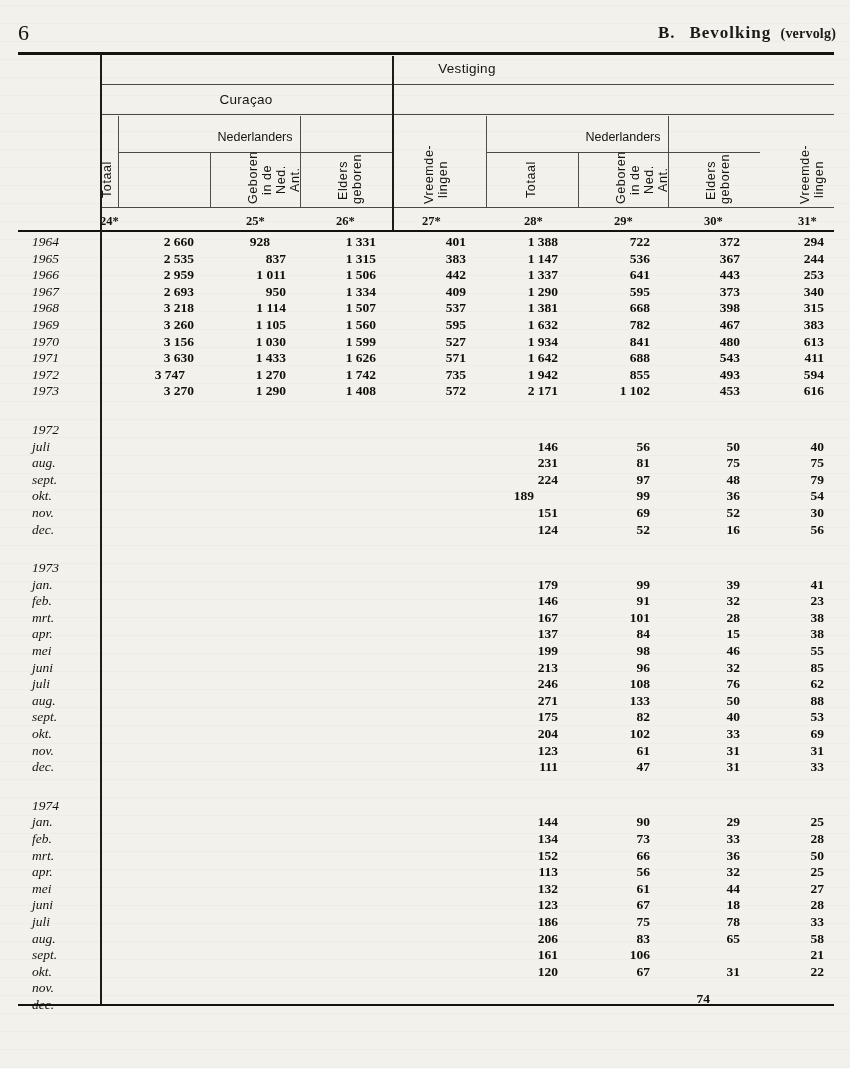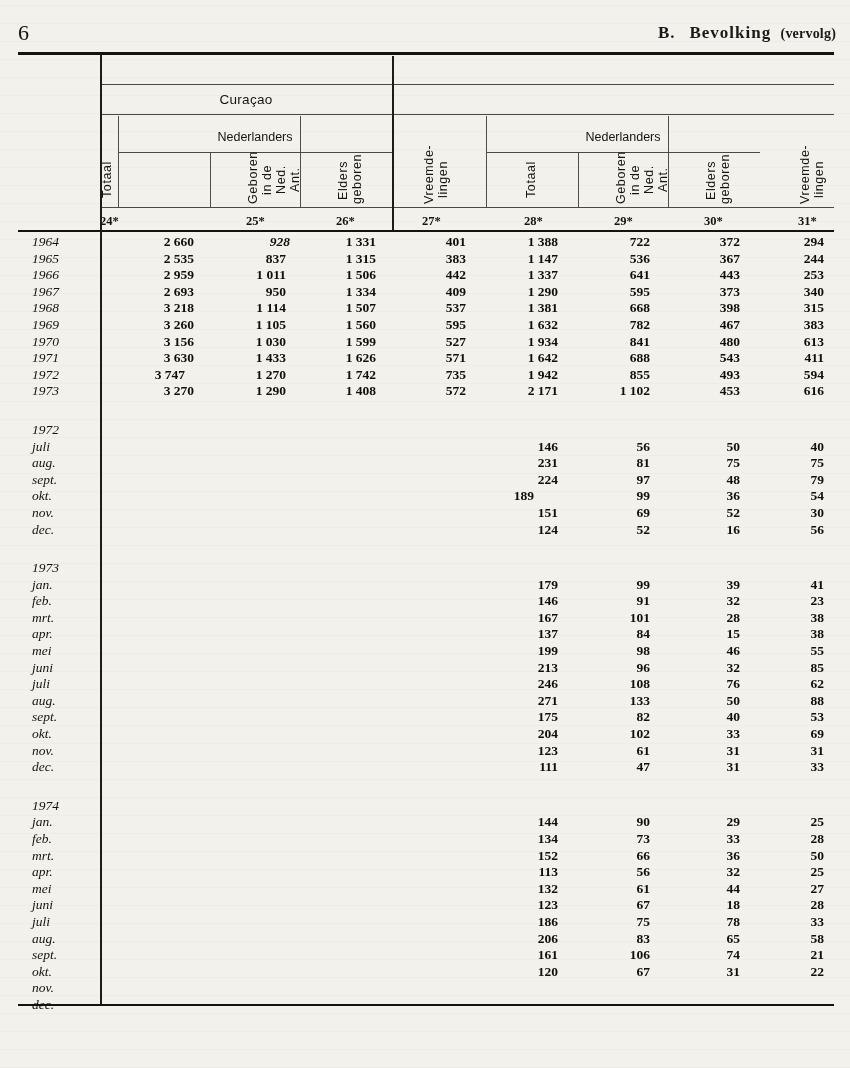--- a/index.html
+++ b/index.html
@@ -137,20 +137,21 @@
 
     <div class="vrule hv" style="left:82px;top:2px;height:950px;"></div>
     <div class="vrule hv" style="left:374px;top:4px;height:174px;"></div>
     <div class="vrule" style="left:100px;top:64px;height:91px;"></div>
     <div class="vrule" style="left:192px;top:101px;height:54px;"></div>
     <div class="vrule" style="left:282px;top:64px;height:91px;"></div>
     <div class="vrule" style="left:468px;top:64px;height:91px;"></div>
     <div class="vrule" style="left:560px;top:101px;height:54px;"></div>
     <div class="vrule" style="left:650px;top:64px;height:91px;"></div>
 
+    <div class="hcell hspan" style="left:82px;top:9px;width:734px;">Vestiging</div>
     <div class="hcell hspan" style="left:82px;top:40px;width:292px;">Curaçao</div>
     <div class="hcell" style="left:100px;top:78px;width:274px;">Nederlanders</div>
     <div class="hcell" style="left:468px;top:78px;width:274px;">Nederlanders</div>
 
     <div class="vtext" style="left:82px;top:104px;width:18px;height:48px;"><span>Totaal</span></div>
     <div class="vtext" style="left:228px;top:104px;width:18px;height:48px;"><span style="white-space:pre-line">Geboren
 in de
 Ned. Ant.</span></div>
     <div class="vtext" style="left:318px;top:104px;width:18px;height:48px;"><span style="white-space:pre-line">Elders
 geboren</span></div>
@@ -171,21 +172,21 @@
     <div class="colnum" style="left:404px;top:162px;width:18px;">27*</div>
     <div class="colnum" style="left:506px;top:162px;width:18px;">28*</div>
     <div class="colnum" style="left:596px;top:162px;width:18px;">29*</div>
     <div class="colnum" style="left:686px;top:162px;width:18px;">30*</div>
     <div class="colnum" style="left:780px;top:162px;width:18px;">31*</div>
 
     <div class="body" id="tbody">
         <div class="row">
           <div class="rowlab">1964</div>
           <div class="num" style="left: 56px; width: 120px;">2 660</div>
-          <div class="num" style="left: 152px; width: 120px; font-style: italic;">928</div>
+          <div class="num" style="left: 132px; width: 120px;">928</div>
           <div class="num" style="left: 238px; width: 120px;">1 331</div>
           <div class="num" style="left: 328px; width: 120px;">401</div>
           <div class="num" style="left: 420px; width: 120px;">1 388</div>
           <div class="num" style="left: 512px; width: 120px;">722</div>
           <div class="num" style="left: 602px; width: 120px;">372</div>
           <div class="num" style="left: 686px; width: 120px;">294</div>
         </div>
         <div class="row">
           <div class="rowlab">1965</div>
           <div class="num" style="left: 56px; width: 120px;">2 535</div>
@@ -476,21 +477,21 @@
           <div class="rowlab">aug.</div>
           <div class="num" style="left: 420px; width: 120px;">206</div>
           <div class="num" style="left: 512px; width: 120px;">83</div>
           <div class="num" style="left: 602px; width: 120px;">65</div>
           <div class="num" style="left: 686px; width: 120px;">58</div>
         </div>
         <div class="row">
           <div class="rowlab">sept.</div>
           <div class="num" style="left: 420px; width: 120px;">161</div>
           <div class="num" style="left: 512px; width: 120px;">106</div>
-          <div class="num" style="left: 602px; width: 120px;">74</div>
+          <div class="num" style="left: 572px; width: 120px; margin-top: 44px;">74</div>
           <div class="num" style="left: 686px; width: 120px;">21</div>
         </div>
         <div class="row">
           <div class="rowlab">okt.</div>
           <div class="num" style="left: 420px; width: 120px;">120</div>
           <div class="num" style="left: 512px; width: 120px;">67</div>
           <div class="num" style="left: 602px; width: 120px;">31</div>
           <div class="num" style="left: 686px; width: 120px;">22</div>
         </div>
         <div class="row">

